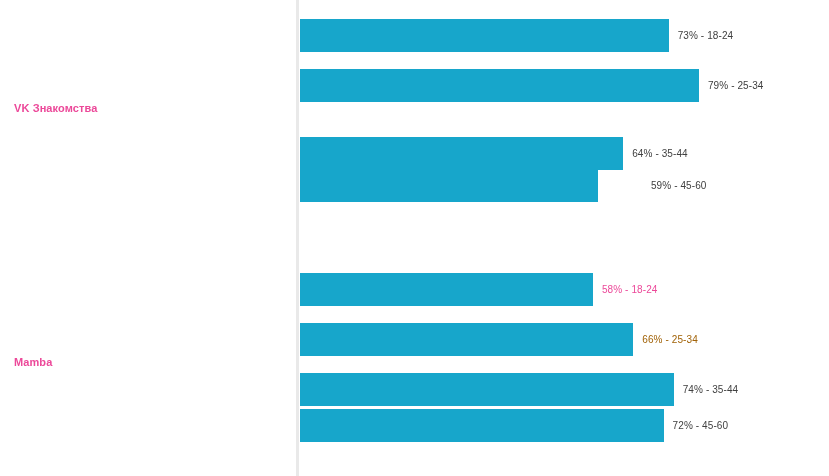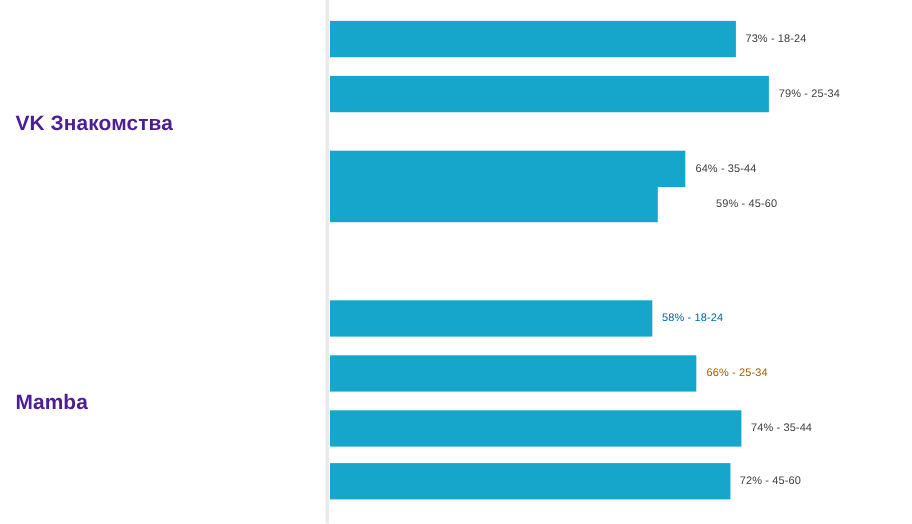--- a/index.html
+++ b/index.html
@@ -26,23 +26,23 @@
     top: 0;
     width: 3px;
     height: 476px;
     background: #e9e9e9;
   }
   
   .cat-label {
     position: absolute;
     left: 14px;
     width: 270px;
-    font-size: 19px;
+    font-size: 11px;
     font-weight: bold;
-    color: #4c1d95;
+    color: #ec4899;
     letter-spacing: 0.1px;
     white-space: nowrap;
   }
   
   .bar-row {
     position: absolute;
     left: 300px;
     height: 33px;
     display: flex;
     align-items: center;
@@ -81,29 +81,29 @@
         <div class="bar" style="width: 323.2px; background: rgb(23, 166, 203);"></div>
         <span class="bar-label" style="color: rgb(64, 64, 64);">64% - 35-44</span>
       </div>
       <div class="bar-row" style="top: 169px; gap: 44px;">
         <div class="bar" style="width: 297.95px; background: rgb(23, 166, 203);"></div>
         <span class="bar-label" style="color: rgb(64, 64, 64);">59% - 45-60</span>
       </div>
       <div class="cat-label" style="top: 355.5px;">Mamba</div>
       <div class="bar-row" style="top: 273px;">
         <div class="bar" style="width: 292.9px; background: rgb(23, 166, 203);"></div>
-        <span class="bar-label" style="color: #0369a1;">58% - 18-24</span>
+        <span class="bar-label" style="color: #ec4899;">58% - 18-24</span>
       </div>
       <div class="bar-row" style="top: 323px;">
         <div class="bar" style="width: 333.3px; background: rgb(23, 166, 203);"></div>
         <span class="bar-label" style="color: #a16207;">66% - 25-34</span>
       </div>
       <div class="bar-row" style="top: 373px;">
         <div class="bar" style="width: 373.7px; background: rgb(23, 166, 203);"></div>
         <span class="bar-label" style="color: rgb(64, 64, 64);">74% - 35-44</span>
       </div>
-      <div class="bar-row" style="top: 421px;">
+      <div class="bar-row" style="top: 409px;">
         <div class="bar" style="width: 363.6px; background: rgb(23, 166, 203);"></div>
         <span class="bar-label" style="color: rgb(64, 64, 64);">72% - 45-60</span>
       </div>
     </div>
 
 </div>
 
 </body></html>

